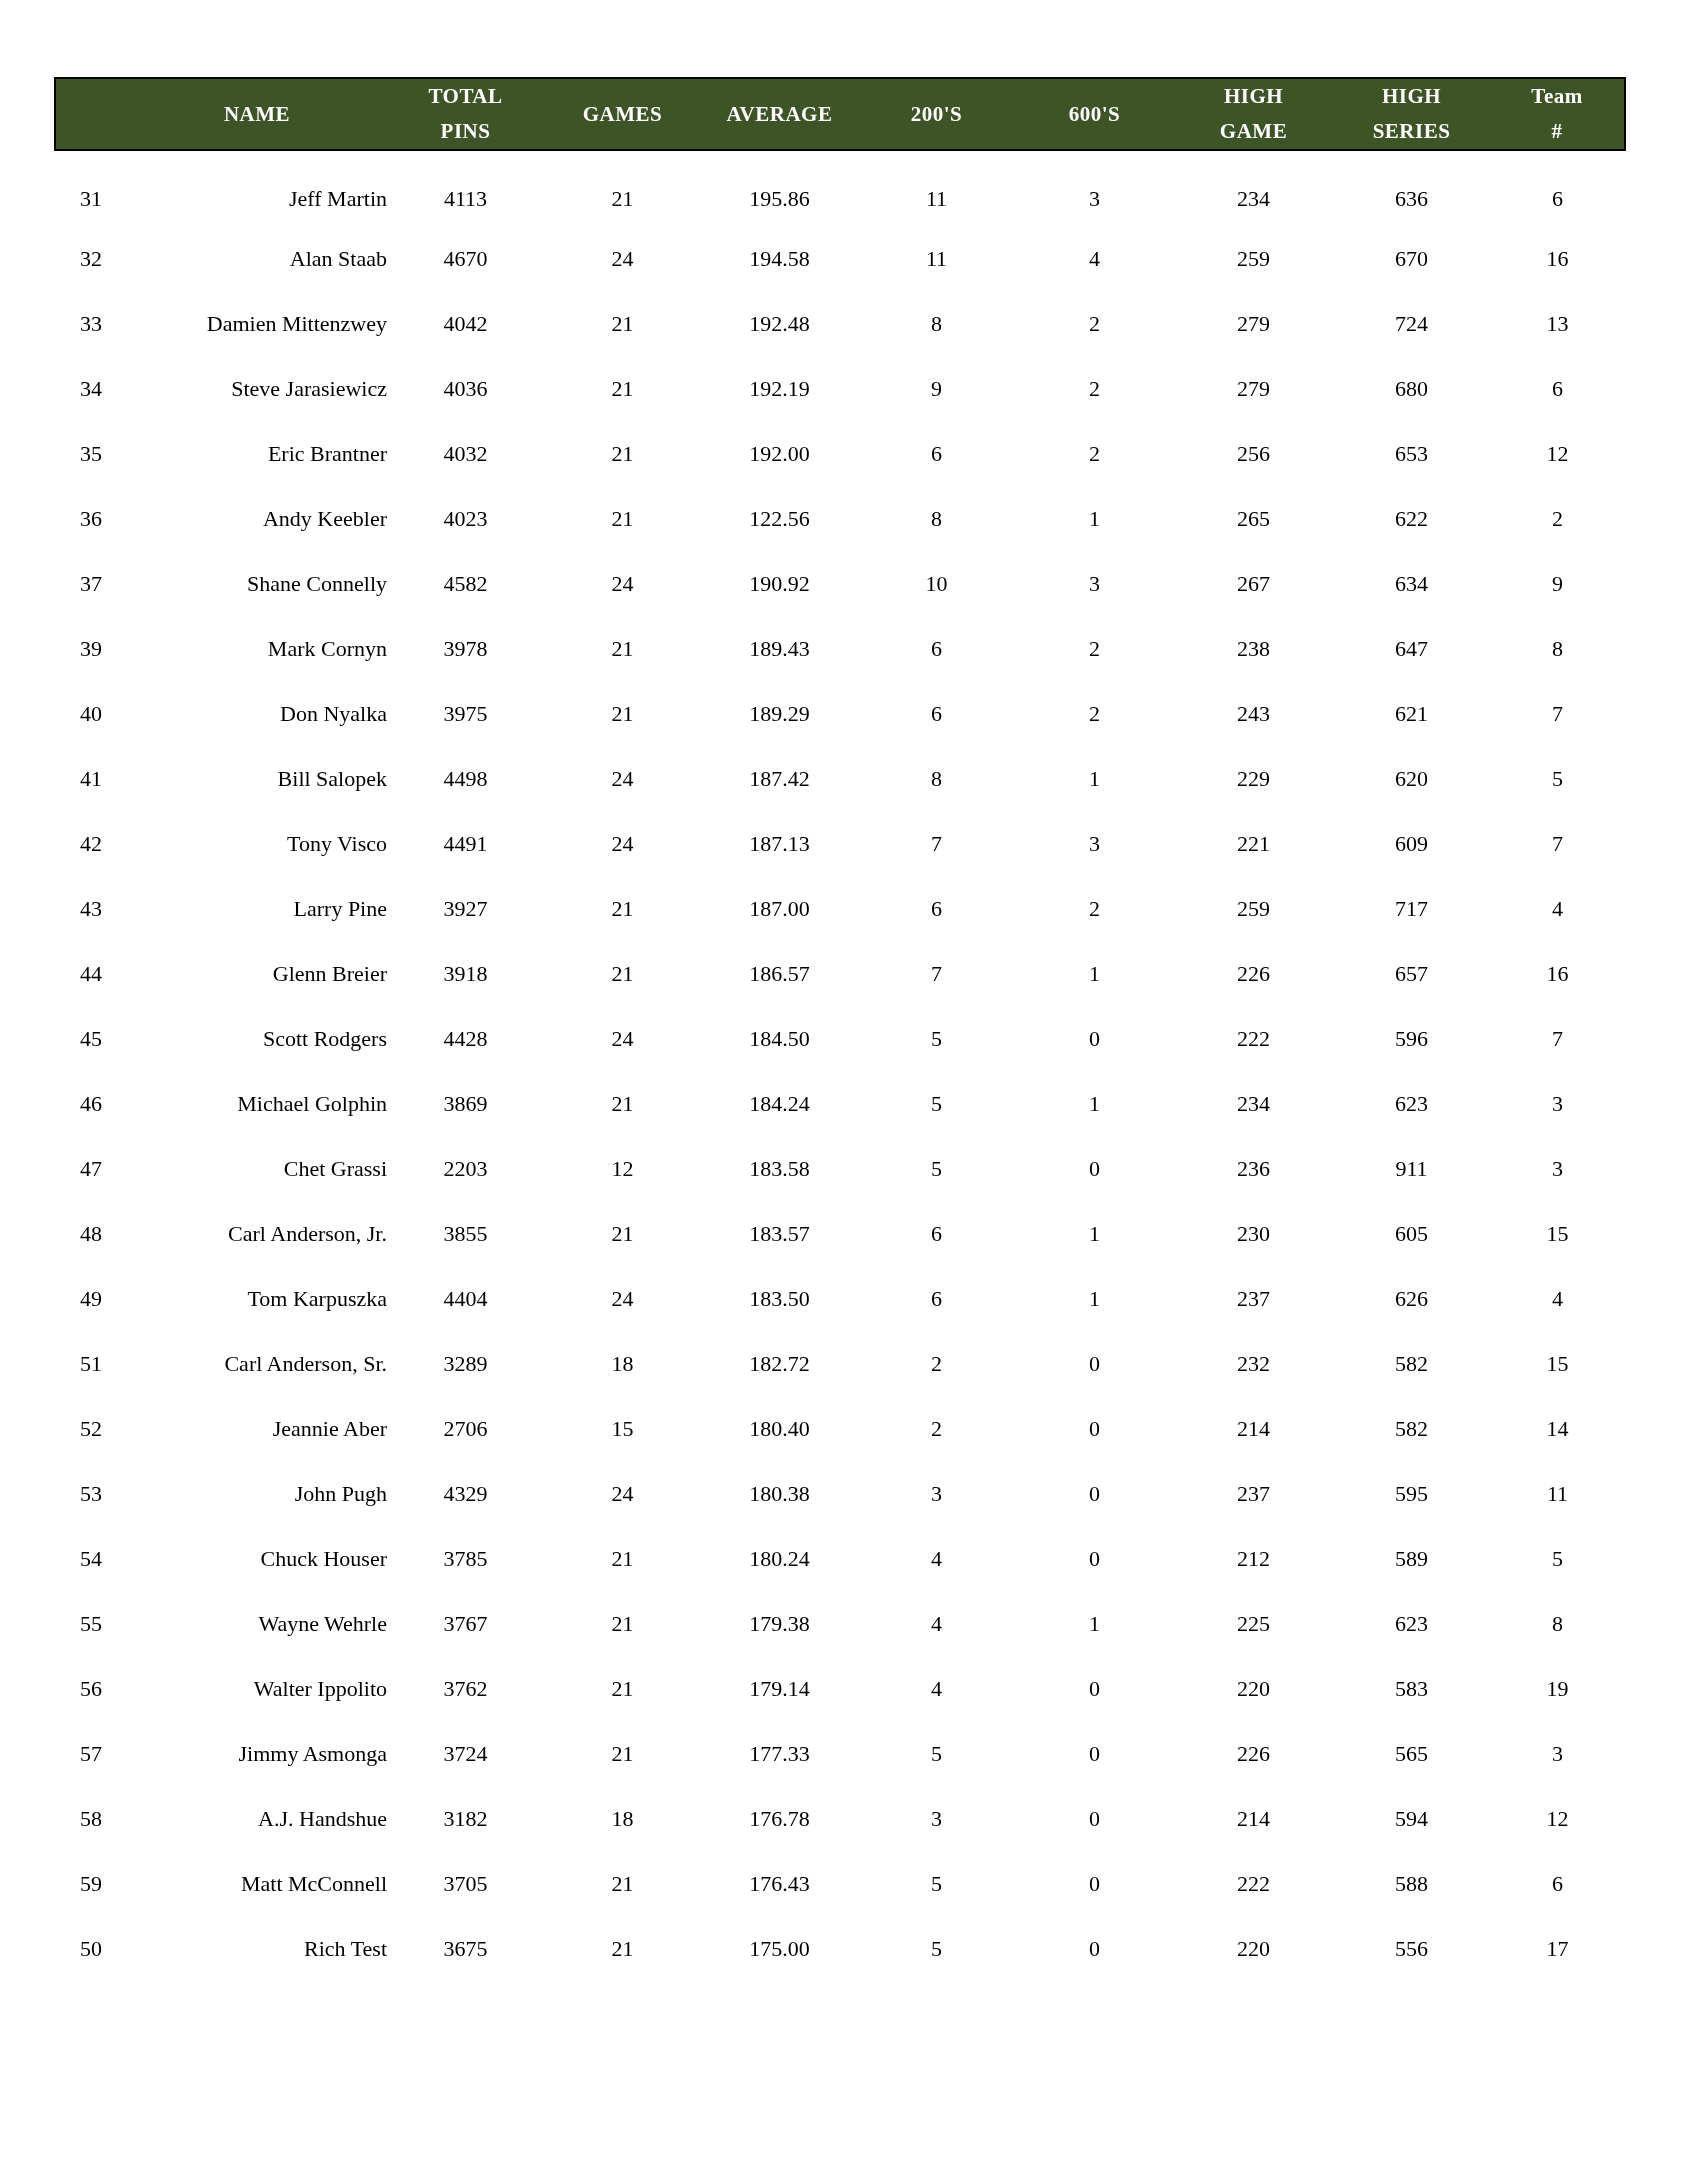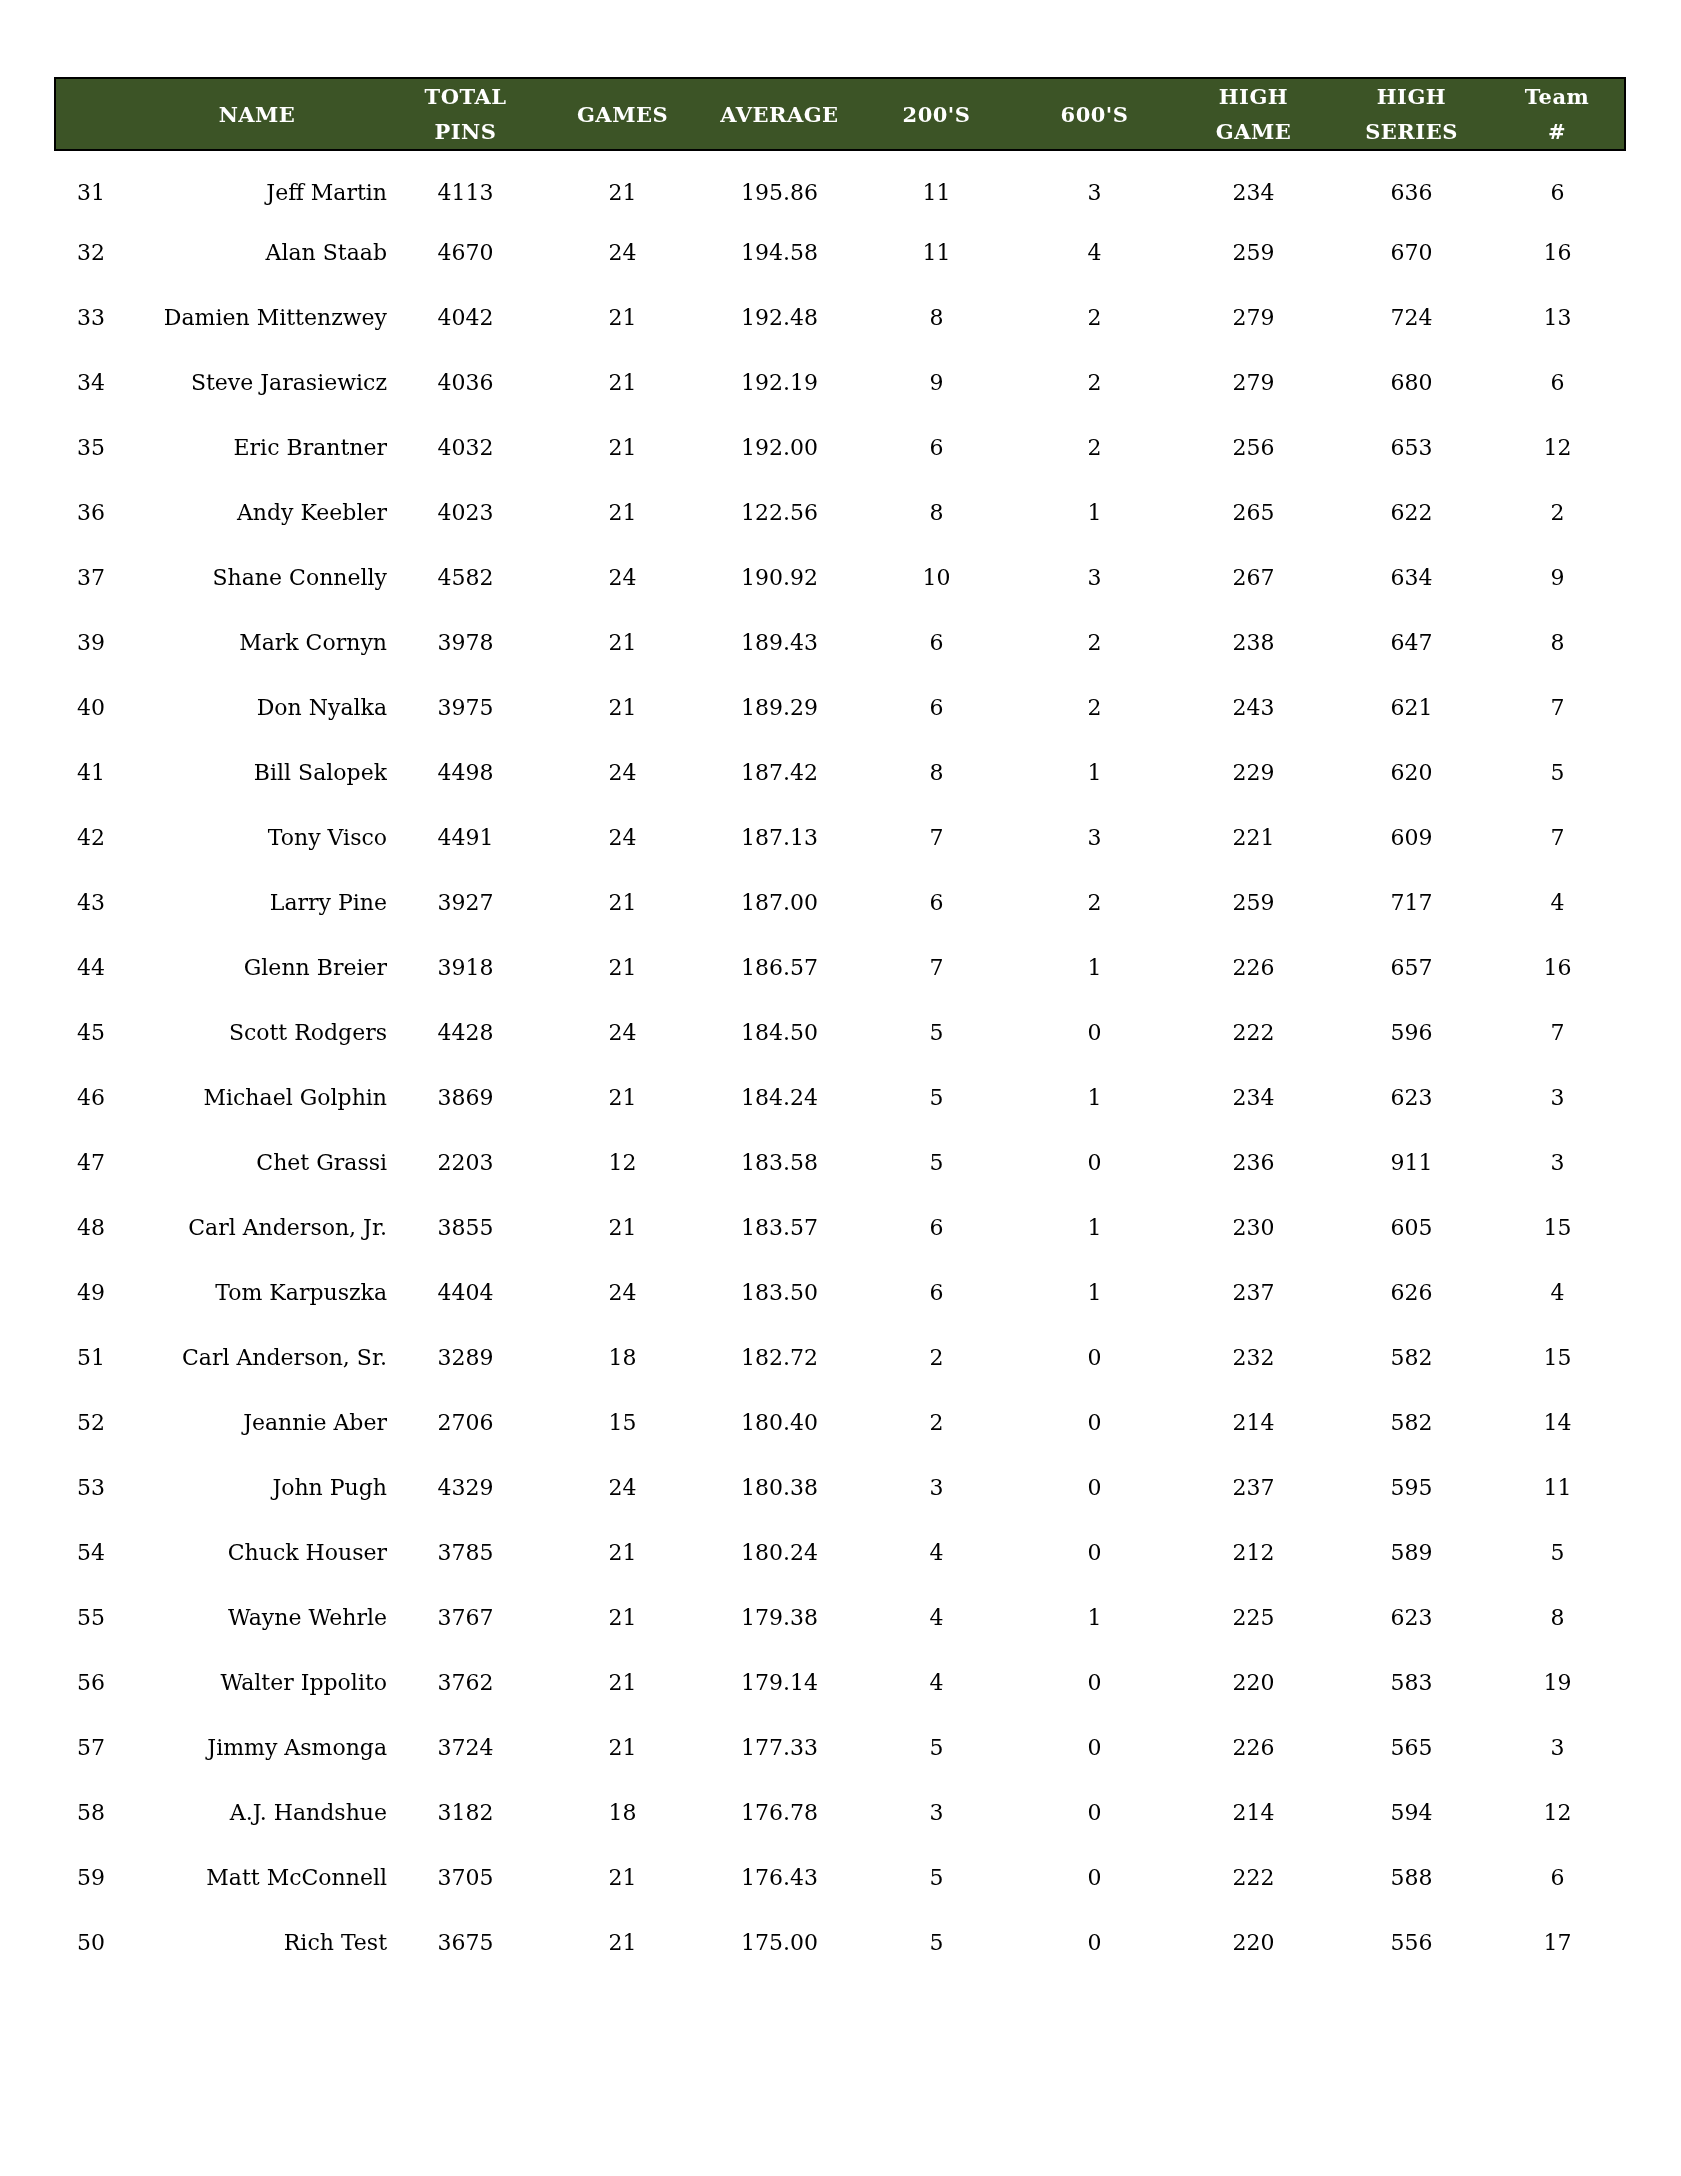--- a/index.html
+++ b/index.html
@@ -12,20 +12,21 @@
     height: 2176px;
     position: relative;
     font-family: "DejaVu Serif", "Liberation Serif", serif;
     color: #000000;
   }
   .table-wrap {
     position: absolute;
     left: 54px;
     top: 77px;
     width: 1569px;
+    font-family: Liberation Serif, serif;
   }
   table.standings {
     border-collapse: collapse;
     table-layout: fixed;
     width: 1569px;
   }
   thead th {
     background: var(--header-bg, #3C5426);
     color: var(--header-text, #ffffff);
     font-weight: bold;
@@ -46,21 +47,21 @@
   }
   tbody td {
     height: 65px;
     font-size: 22px;
     text-align: center;
     vertical-align: middle;
     padding: 0;
     white-space: nowrap;
     overflow: hidden;
   }
-  tbody tr:first-child td { padding-top: 14px; height: 55px; }
+  tbody tr:first-child td { padding-top: 20px; height: 55px; }
   tbody td[data-field="name"] {
     text-align: right;
     padding-left: 5.5px;
   }
 </style>
 </head>
 <body style="--header-bg: #3C5426; --header-text: #FFFFFF; --border-color: #000000; color: rgb(0, 0, 0);">
 
 <div class="table-wrap">
   <table class="standings">

